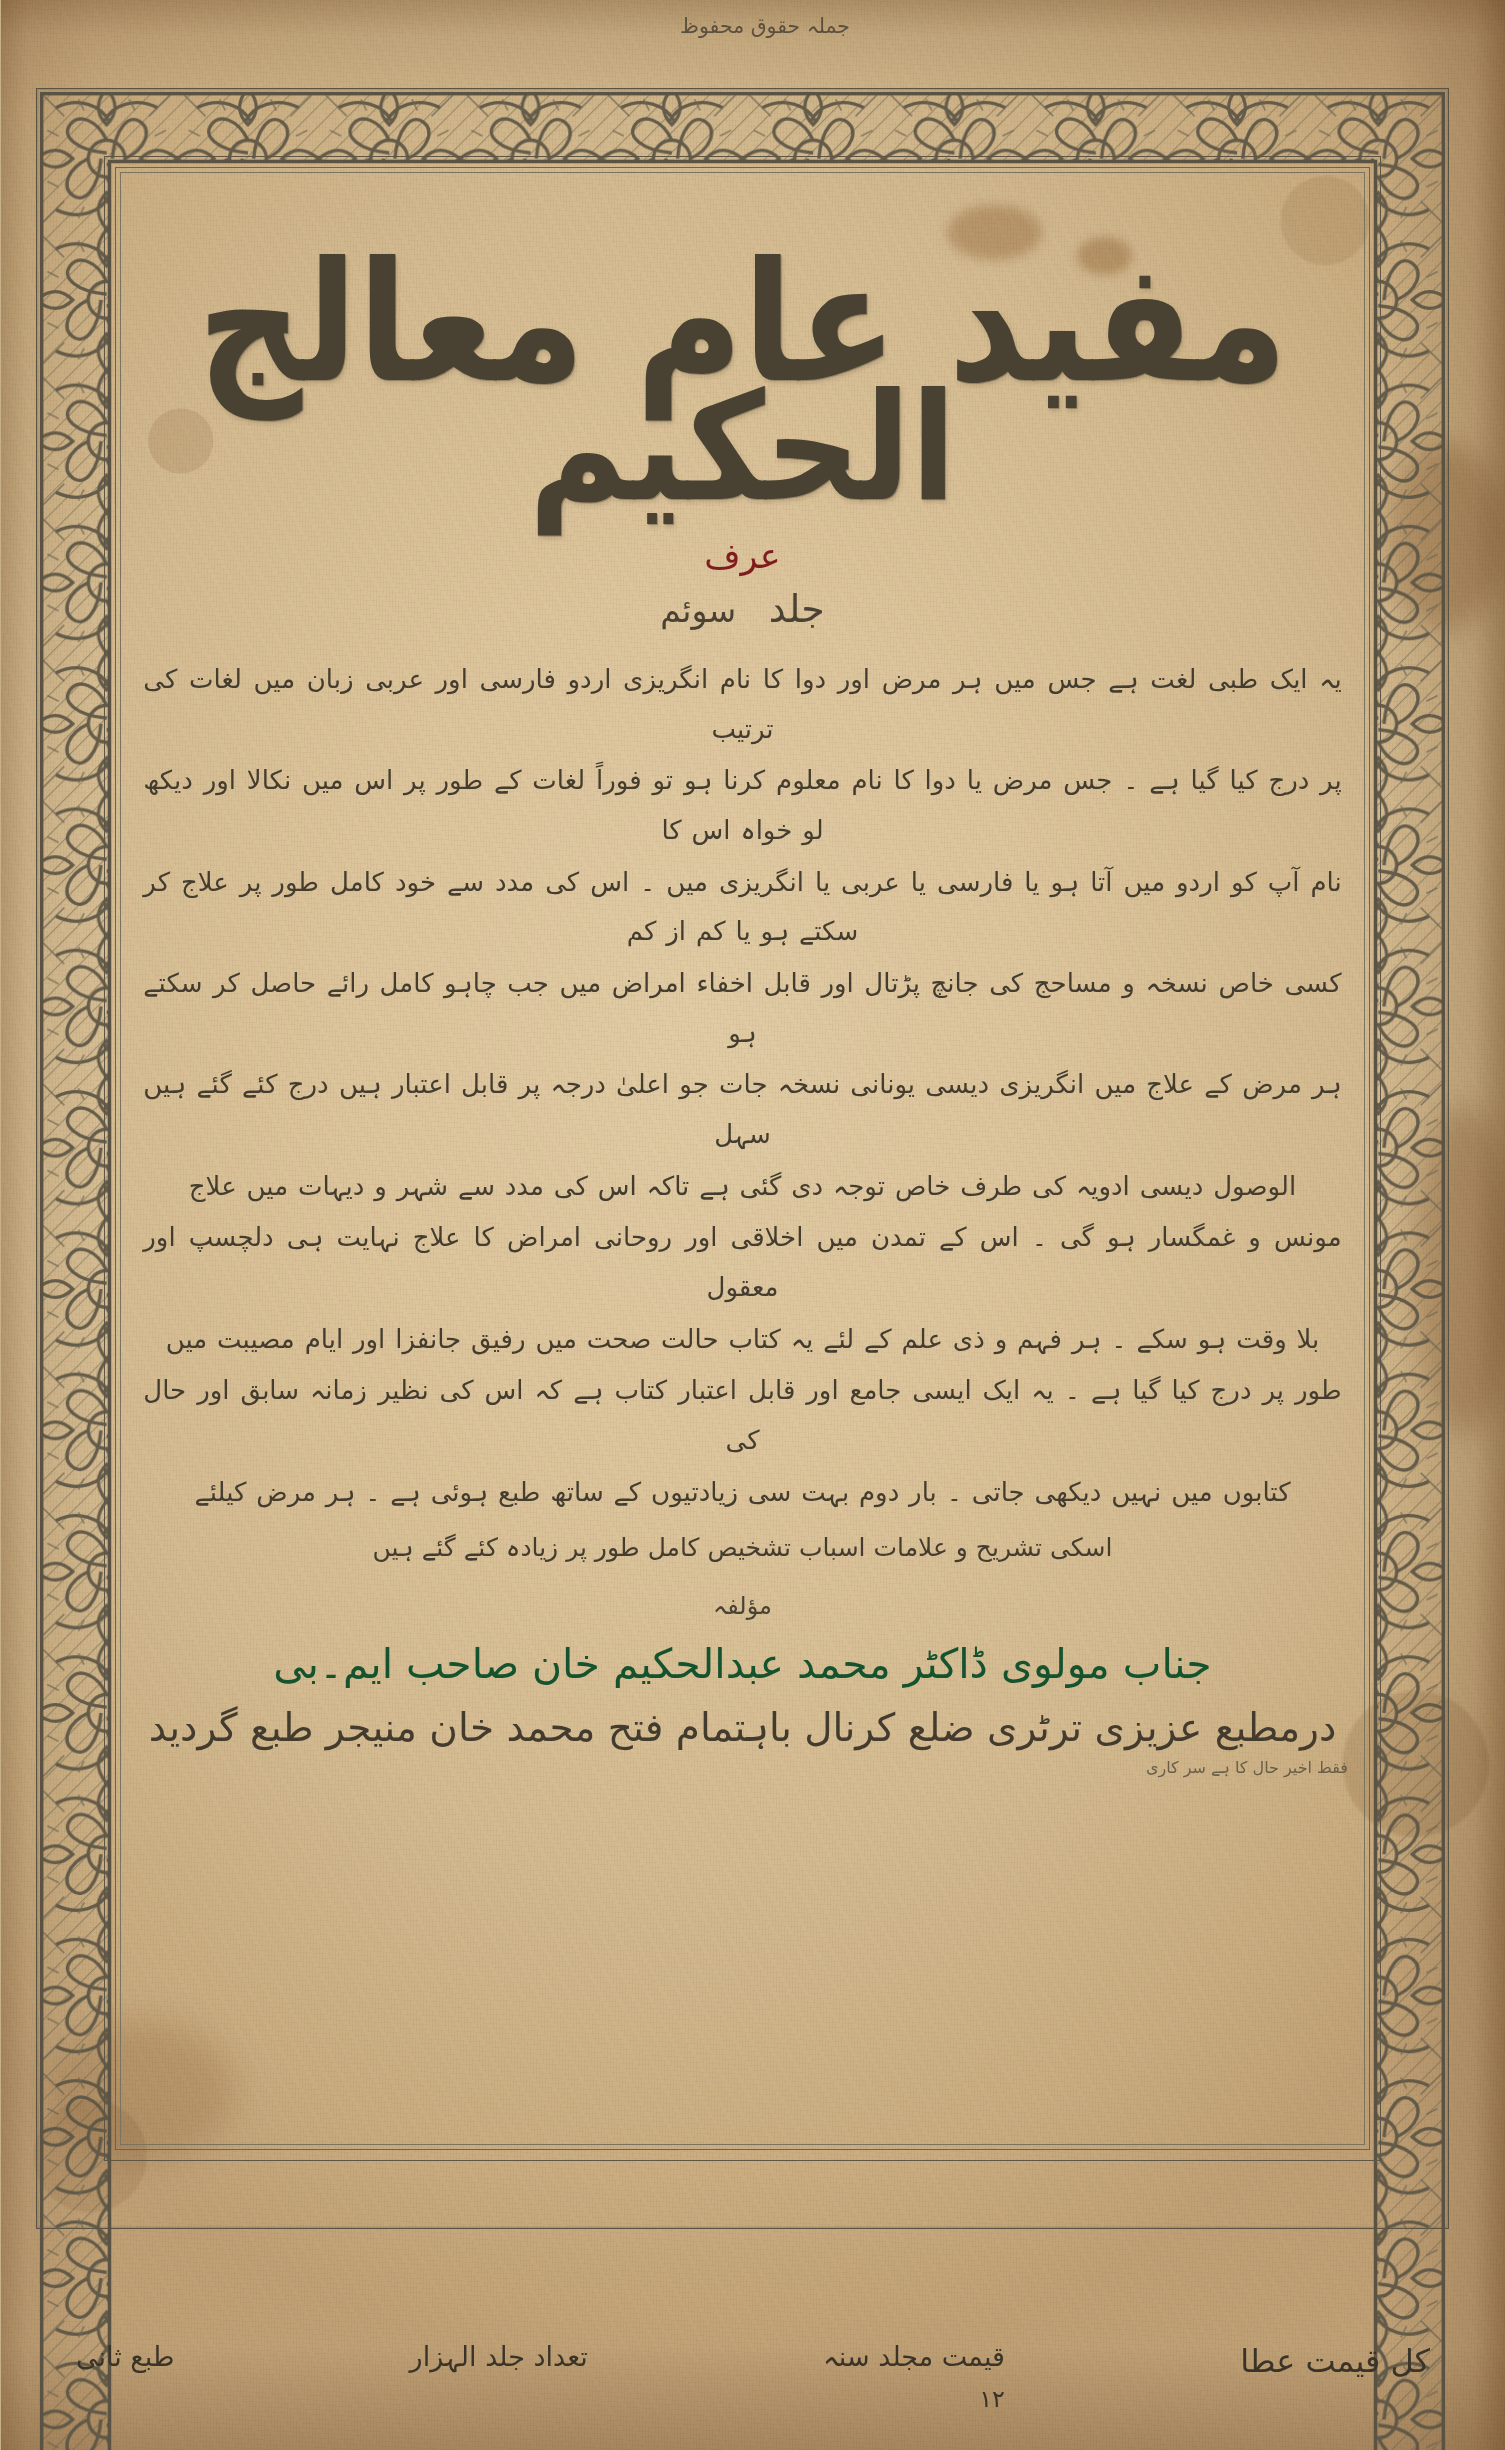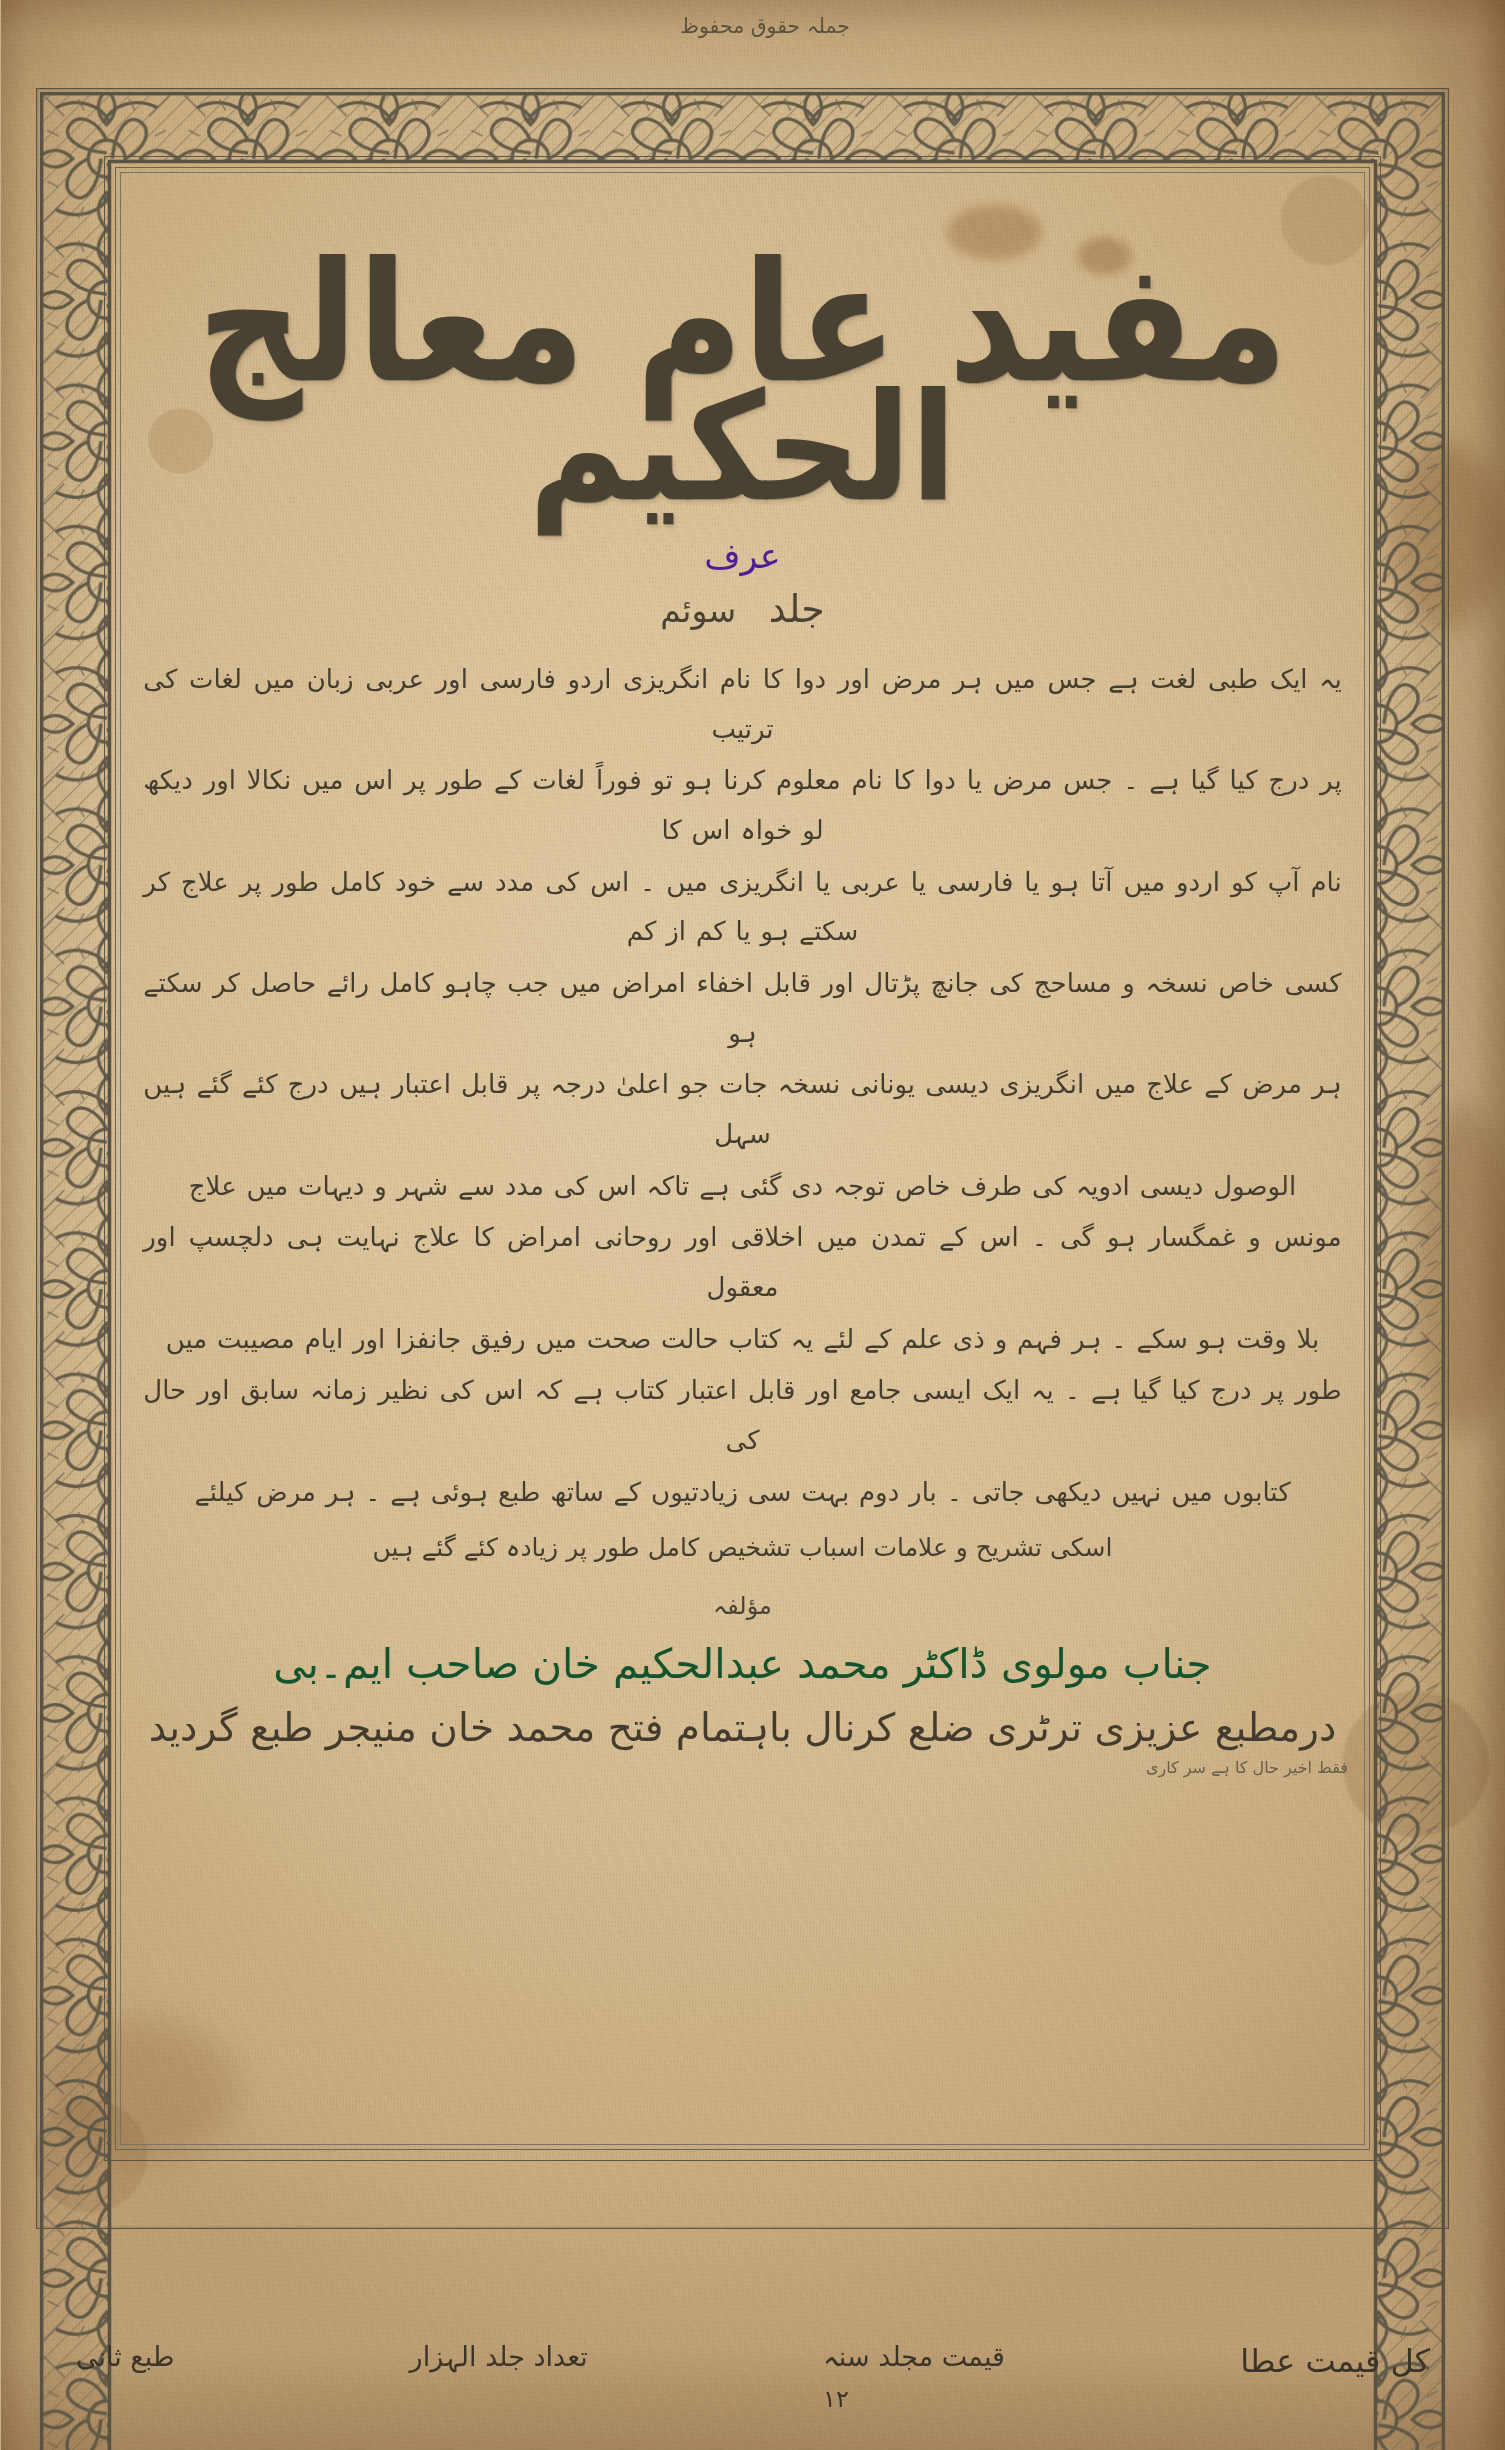--- a/index.html
+++ b/index.html
@@ -103,21 +103,21 @@
     line-height:1.0;
     font-weight:700;
     color:#494233;
     letter-spacing:-4.7px;
     transform:scaleY(1.12);
     margin-top:-14px;
     white-space:nowrap;
     text-shadow:0.8px 0.8px 0 rgba(70,62,48,.35), 1.6px 2.4px 4px rgba(90,78,55,.22);
   }
   .urf{
-    font-size:35px;color:#4c1d95;margin-top:20.5px;
+    font-size:35px;color:#7f1d1d;margin-top:20.5px;
     letter-spacing:1.6px;
   }
   .volume{
     font-size:38px;color:#4a4334;margin-top:11px;letter-spacing:1.6px;
   }
   .volume .vol-num{margin-inline-start:20.5px;font-size:33px;}
 
   
   .body-block{
     margin-top:24px;
@@ -153,21 +153,21 @@
 
   
   #footer{
     position:absolute;left:0;right:0;bottom:33px;
     display:flex;flex-direction:row-reverse;
     justify-content:space-between;
     padding:0 76px;
     direction:rtl;
     color:#3a3428;
   }
-  .foot-item{font-size:27px;line-height:1.5;text-align:left;white-space:nowrap;}
+  .foot-item{font-size:27px;line-height:1.5;text-align:right;white-space:nowrap;}
   .foot-item .sub{display:block;font-size:24px;margin-top:3.2px;}
   .foot-price-all{font-size:32px;}
 </style>
 </head>
 <body>
 
 <div id="page">
   <div id="grain"></div>
   <div id="edge-stain"></div>
 

